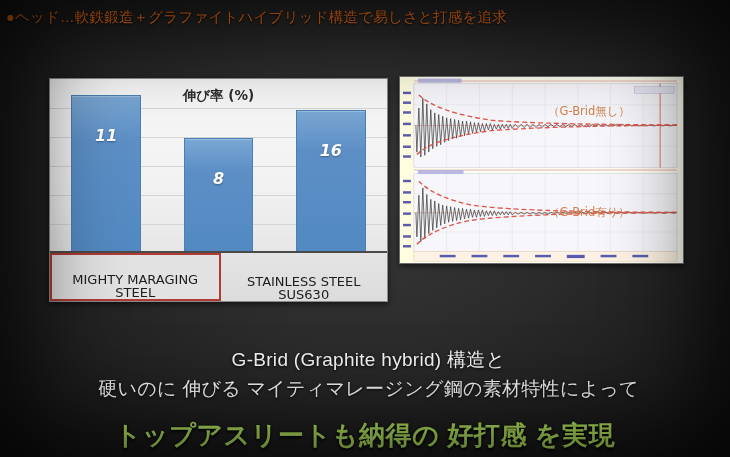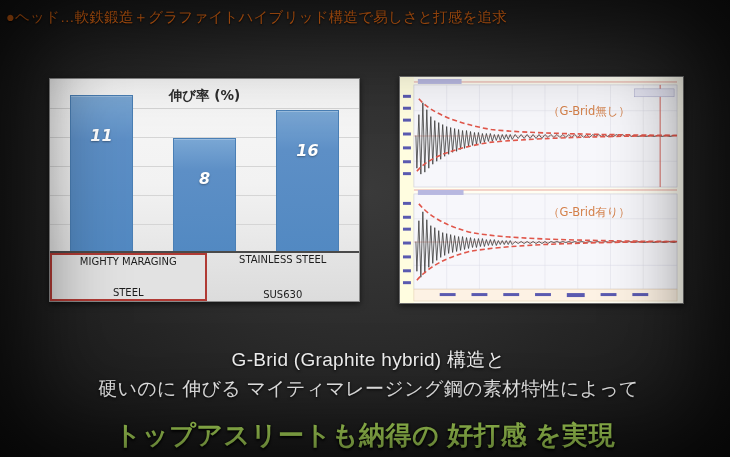--- a/index.html
+++ b/index.html
@@ -24,21 +24,21 @@
   
   .header{
     position:absolute;left:6px;top:7px;right:6px;
     color:#f97316;font-size:14.5px;line-height:20px;
     letter-spacing:.2px;white-space:nowrap;
     text-shadow:0 1px 2px rgba(0,0,0,.9);
   }
 
   
   .barpanel{
-    position:absolute;left:49px;top:78px;width:311px;height:224px;
+    position:absolute;left:49px;top:78px;width:339px;height:224px;
     background:linear-gradient(180deg,#e9e9e9 0%,#f6f6f6 18%,#fbfbfb 52%,#ededed 100%);
     border:1px solid #8a8a8a;
     box-shadow:0 2px 6px rgba(0,0,0,.6);
     box-sizing:border-box;
     overflow:hidden;
   }
   .plot{
     position:absolute;left:0;top:0;right:0;height:174px;
     background:linear-gradient(180deg,#f7f7f7 0%,#f2f2f2 60%,#e6e6e6 100%);
   }
@@ -64,31 +64,31 @@
     position:absolute;left:0;right:0;top:30px;text-align:center;
     color:#ffffff;font-size:16px;font-weight:bold;
     text-shadow:0 1px 2px rgba(0,0,0,.35);
     font-family:"DejaVu Sans","Liberation Sans",sans-serif;
   }
   .catrow{
     position:absolute;left:0;right:0;top:174px;bottom:0;display:flex;
     background:linear-gradient(180deg,#e4e4e4 0%,#dcdcdc 100%);
   }
   .cat{
-    flex:1;display:flex;flex-direction:column;justify-content:space-between;align-items:center;
-    font-size:10px;color:#1d1d1d;line-height:13px;text-align:center;
+    flex:1;display:flex;flex-direction:column;justify-content:flex-end;align-items:center;
+    font-size:13px;color:#1d1d1d;line-height:13px;text-align:center;
     border-right:1px solid #bdbdbd;box-sizing:border-box;
     font-family:"DejaVu Sans","Liberation Sans",sans-serif;
   }
   .cat:last-child{border-right:none;}
   .cat.hl{border:2px solid #b03a34;background:#e2e2e2;}
 
   
   .oscpanel{
-    position:absolute;left:399px;top:76px;width:285px;height:228px;
+    position:absolute;left:399px;top:76px;width:285px;height:188px;
     background:#fffef2;
     border:1px solid #6d6d6d;
     box-shadow:0 2px 6px rgba(0,0,0,.6);
     box-sizing:border-box;
     overflow:hidden;
   }
   .osc-svg{display:block;width:100%;height:100%;}
   .osclabel{
     position:absolute;color:#d4804a;font-size:11.5px;white-space:nowrap;
     font-family:"DejaVu Sans","Liberation Sans",sans-serif;

